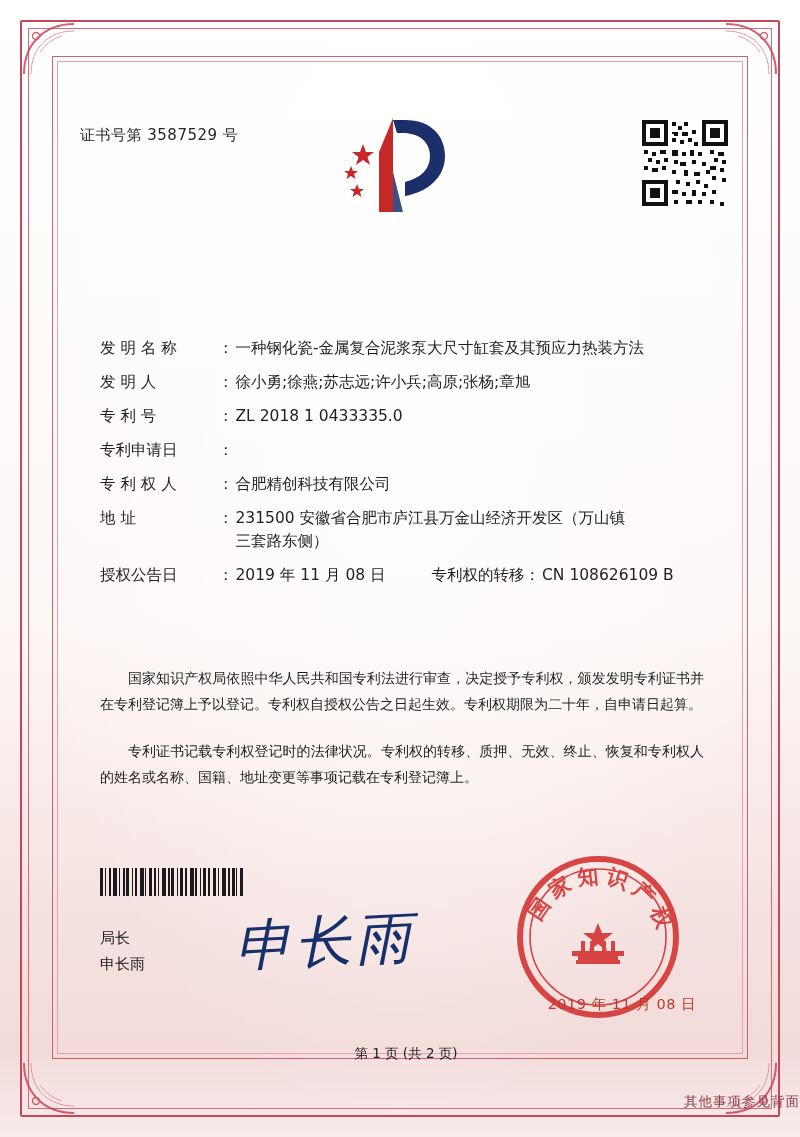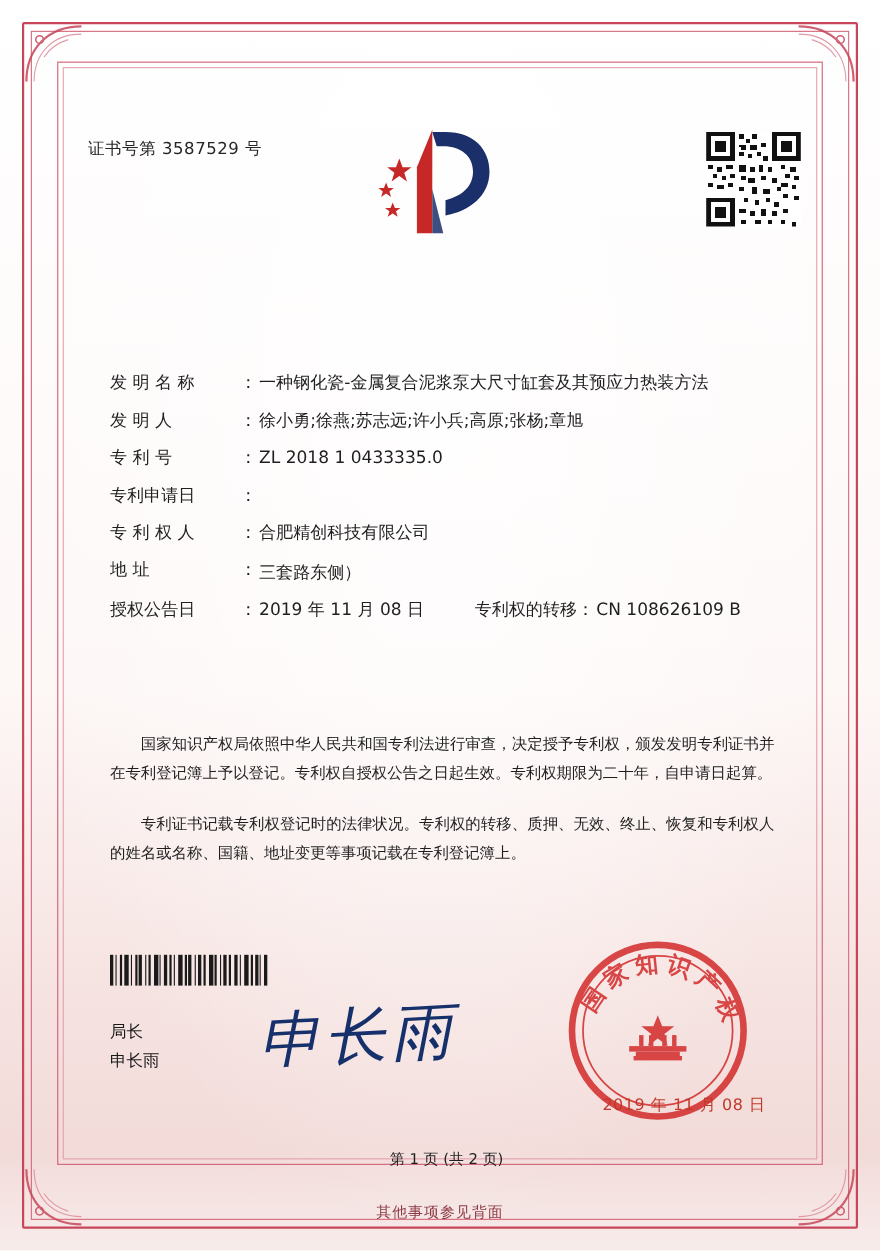--- a/index.html
+++ b/index.html
@@ -144,21 +144,21 @@
   
   .para {
     position: absolute;
     left: 100px;
     right: 96px;
     font-size: 14px;
     line-height: 26px;
     color: #1f1f1f;
     text-align: justify;
     text-indent: 28px;
-    font-family: Liberation Mono, monospace;
+    font-family: Liberation Sans, sans-serif;
   }
   #para1 { top: 665px; }
   #para2 { top: 738px; }
 
   
   .barcode {
     position: absolute;
     left: 100px;
     top: 868px;
     width: 206px;
@@ -219,21 +219,21 @@
     top: 1045px;
     text-align: center;
     font-size: 13.5px;
     color: #1f1f1f;
     font-family: "DejaVu Sans", "Liberation Sans", sans-serif;
   }
   .footer-note {
     position: absolute;
     left: 0; right: 0;
     top: 1093px;
-    text-align: center;
+    text-align: right;
     font-size: 13.5px;
     color: #8e3a46;
     font-family: "DejaVu Sans", "Liberation Sans", sans-serif;
     letter-spacing: 1px;
   }
 </style>
 </head>
 <body>
 
 <div class="page">
@@ -388,20 +388,21 @@
     <div class="field">
       <span class="f-label">专 利 权 人</span>
       <span class="f-colon">：</span>
       <span class="f-value">合肥精创科技有限公司</span>
     </div>
 
     <div class="field">
       <span class="f-label">地 址</span>
       <span class="f-colon">：</span>
       <span class="f-value">
+        <span>231500 安徽省合肥市庐江县万金山经济开发区（万山镇</span>
         <span class="sub">三套路东侧）</span>
       </span>
     </div>
 
     <div class="field inline-two">
       <span class="f-label">授权公告日</span>
       <span class="f-colon">：</span>
       <span>2019 年 11 月 08 日</span>
       <span class="f-second-label">专利权的转移</span>
       <span class="f-colon">：</span>

